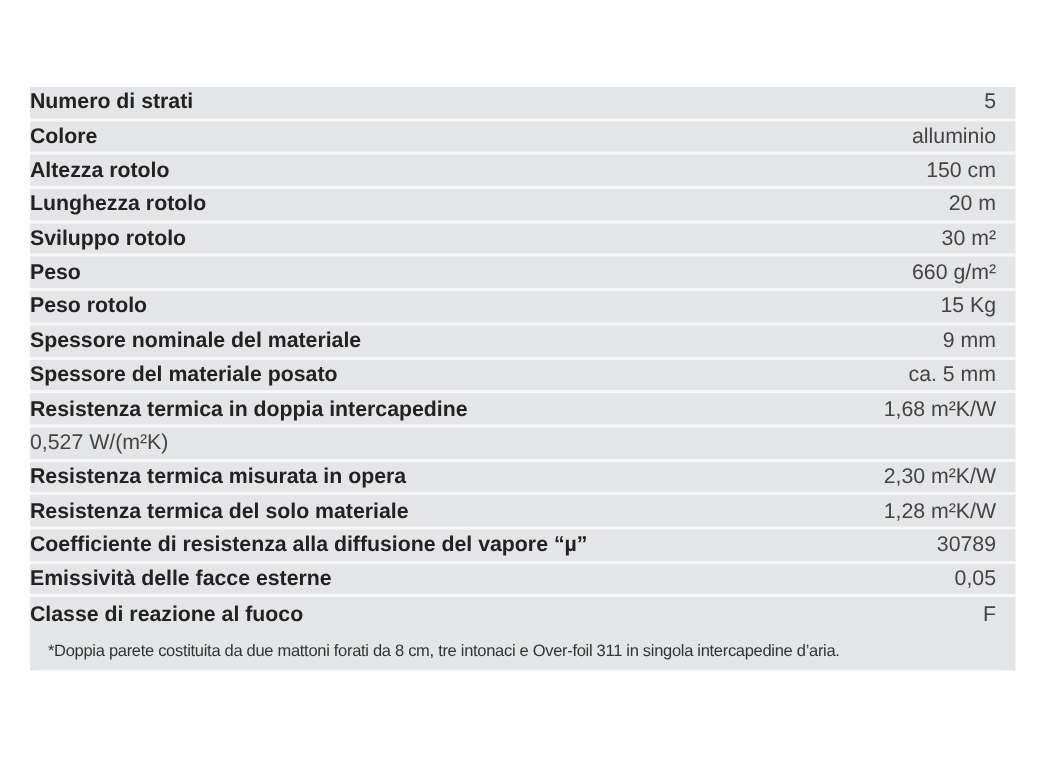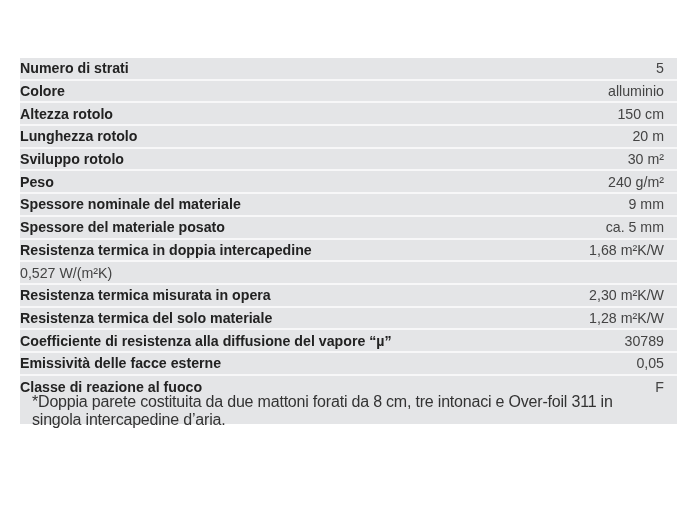--- a/index.html
+++ b/index.html
@@ -11,21 +11,21 @@
     .row {
       display: flex; justify-content: space-between; align-items: center;
       height: 20.7px; border-bottom: 2px solid #f7f7f8;
       padding: 0 13px 0 0;
       font-size: 14.2px; color: #1e1e1e;
     }
     .row .label { font-weight: bold; color: #222; letter-spacing: 0; }
     .row .value { color: #444; font-weight: normal; }
     .footnote {
       height: 26px; display: flex; align-items: center;
-      padding: 0 12px; font-size: 16px; color: #333;
+      padding: 0 12px; font-size: 11px; color: #333;
       letter-spacing: -0.2px;
     }
   </style>
 </head>
 <body>
 
 <div class="spec-table">
   <div class="row">
       <span class="label">Numero di strati</span>
       <span class="value">5</span>
@@ -41,21 +41,25 @@
   <div class="row">
       <span class="label">Lunghezza rotolo</span>
       <span class="value">20 m</span>
     </div>
   <div class="row">
       <span class="label">Sviluppo rotolo</span>
       <span class="value">30 m²</span>
     </div>
   <div class="row">
       <span class="label">Peso</span>
-      <span class="value">240 g/m²</span>
+      <span class="value">660 g/m²</span>
+    </div>
+  <div class="row">
+      <span class="label">Peso rotolo</span>
+      <span class="value">15 Kg</span>
     </div>
   <div class="row">
       <span class="label">Spessore nominale del materiale</span>
       <span class="value">9 mm</span>
     </div>
   <div class="row">
       <span class="label">Spessore del materiale posato</span>
       <span class="value">ca. 5 mm</span>
     </div>
   <div class="row">

